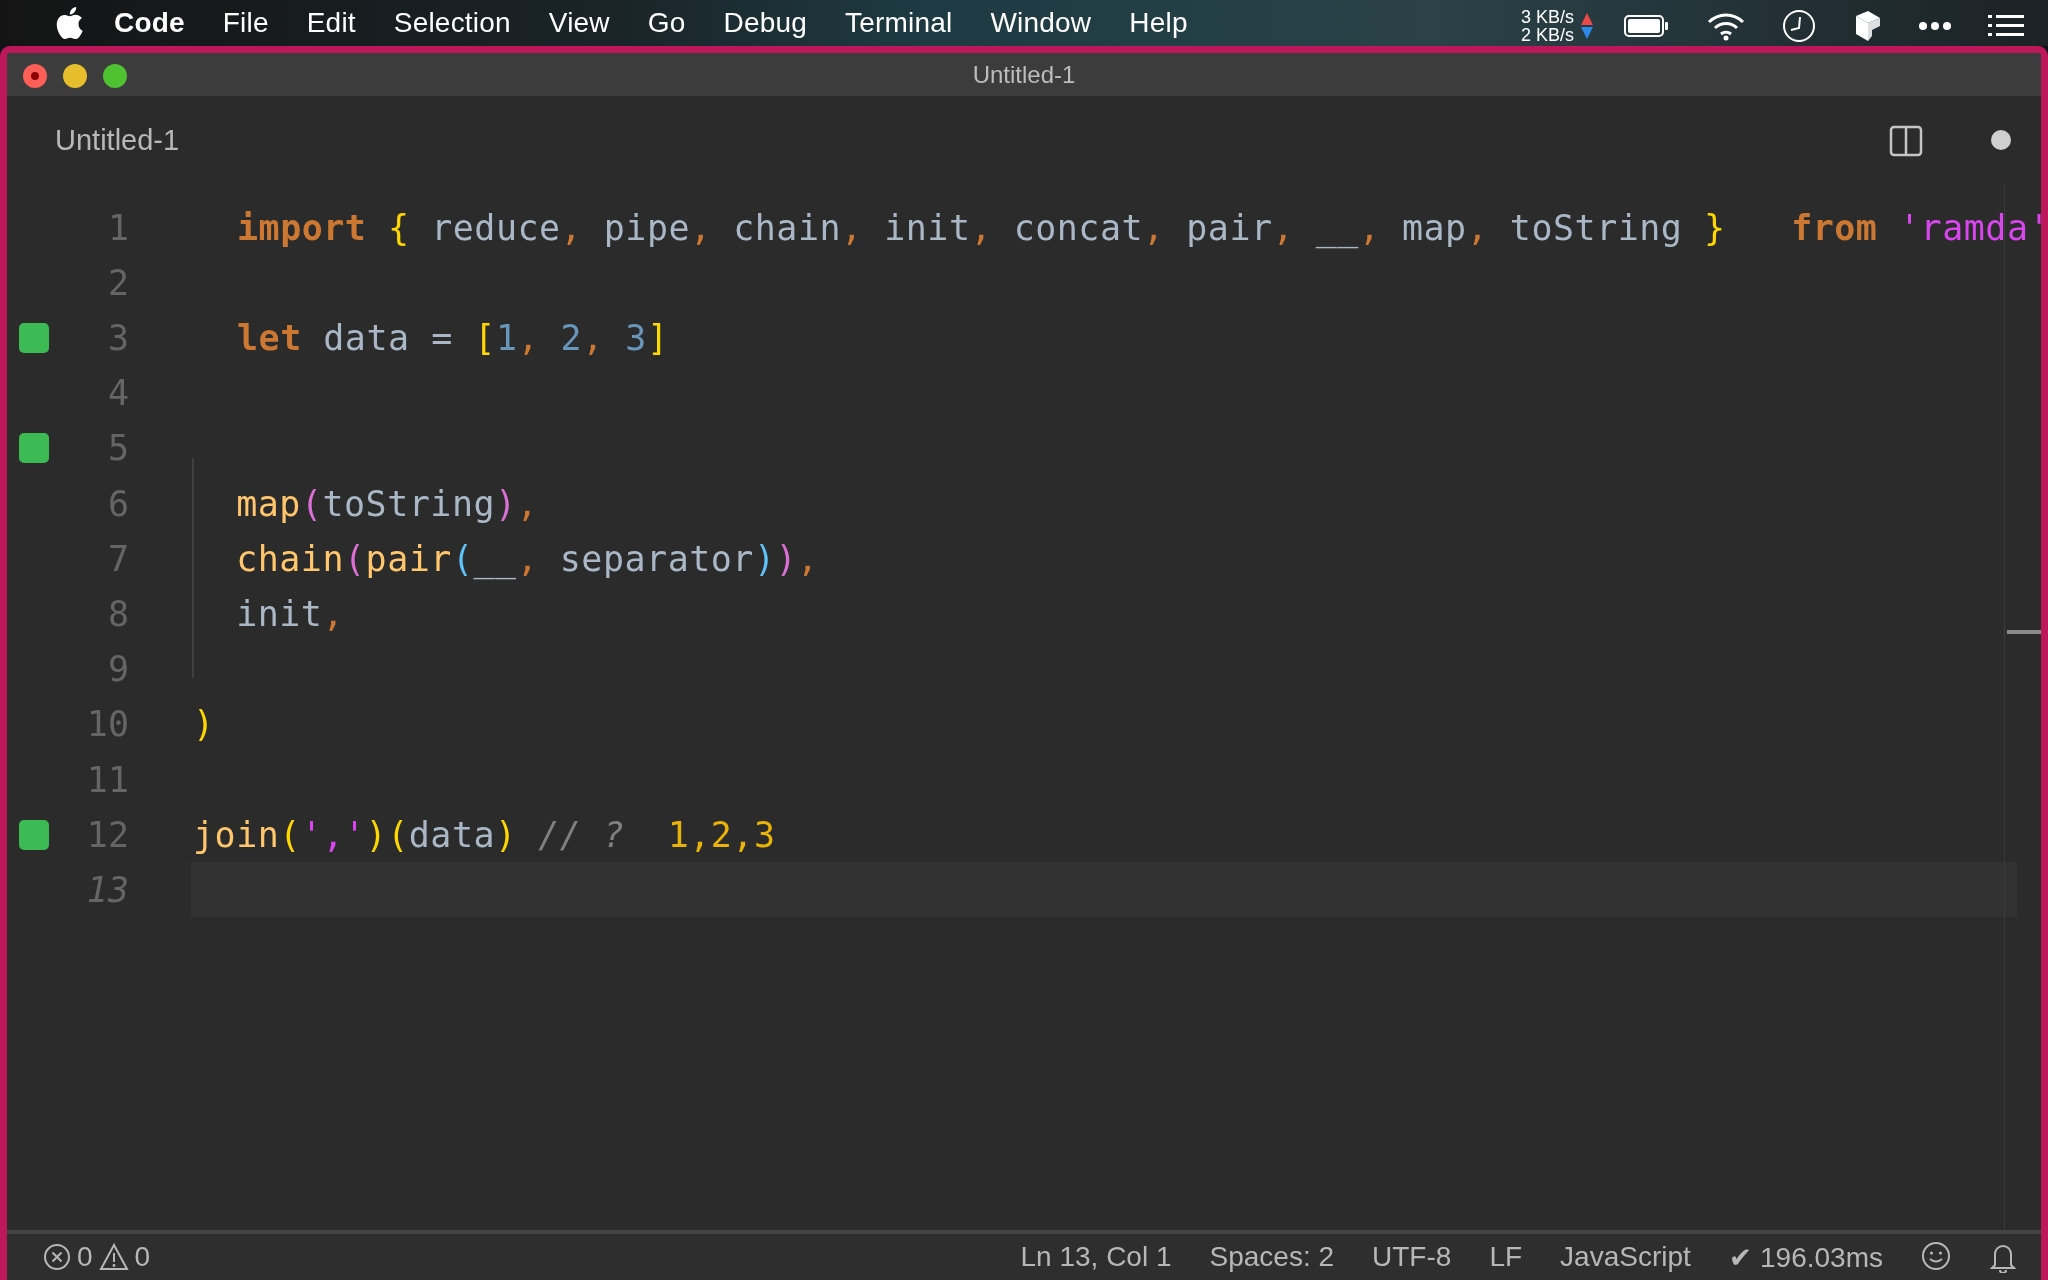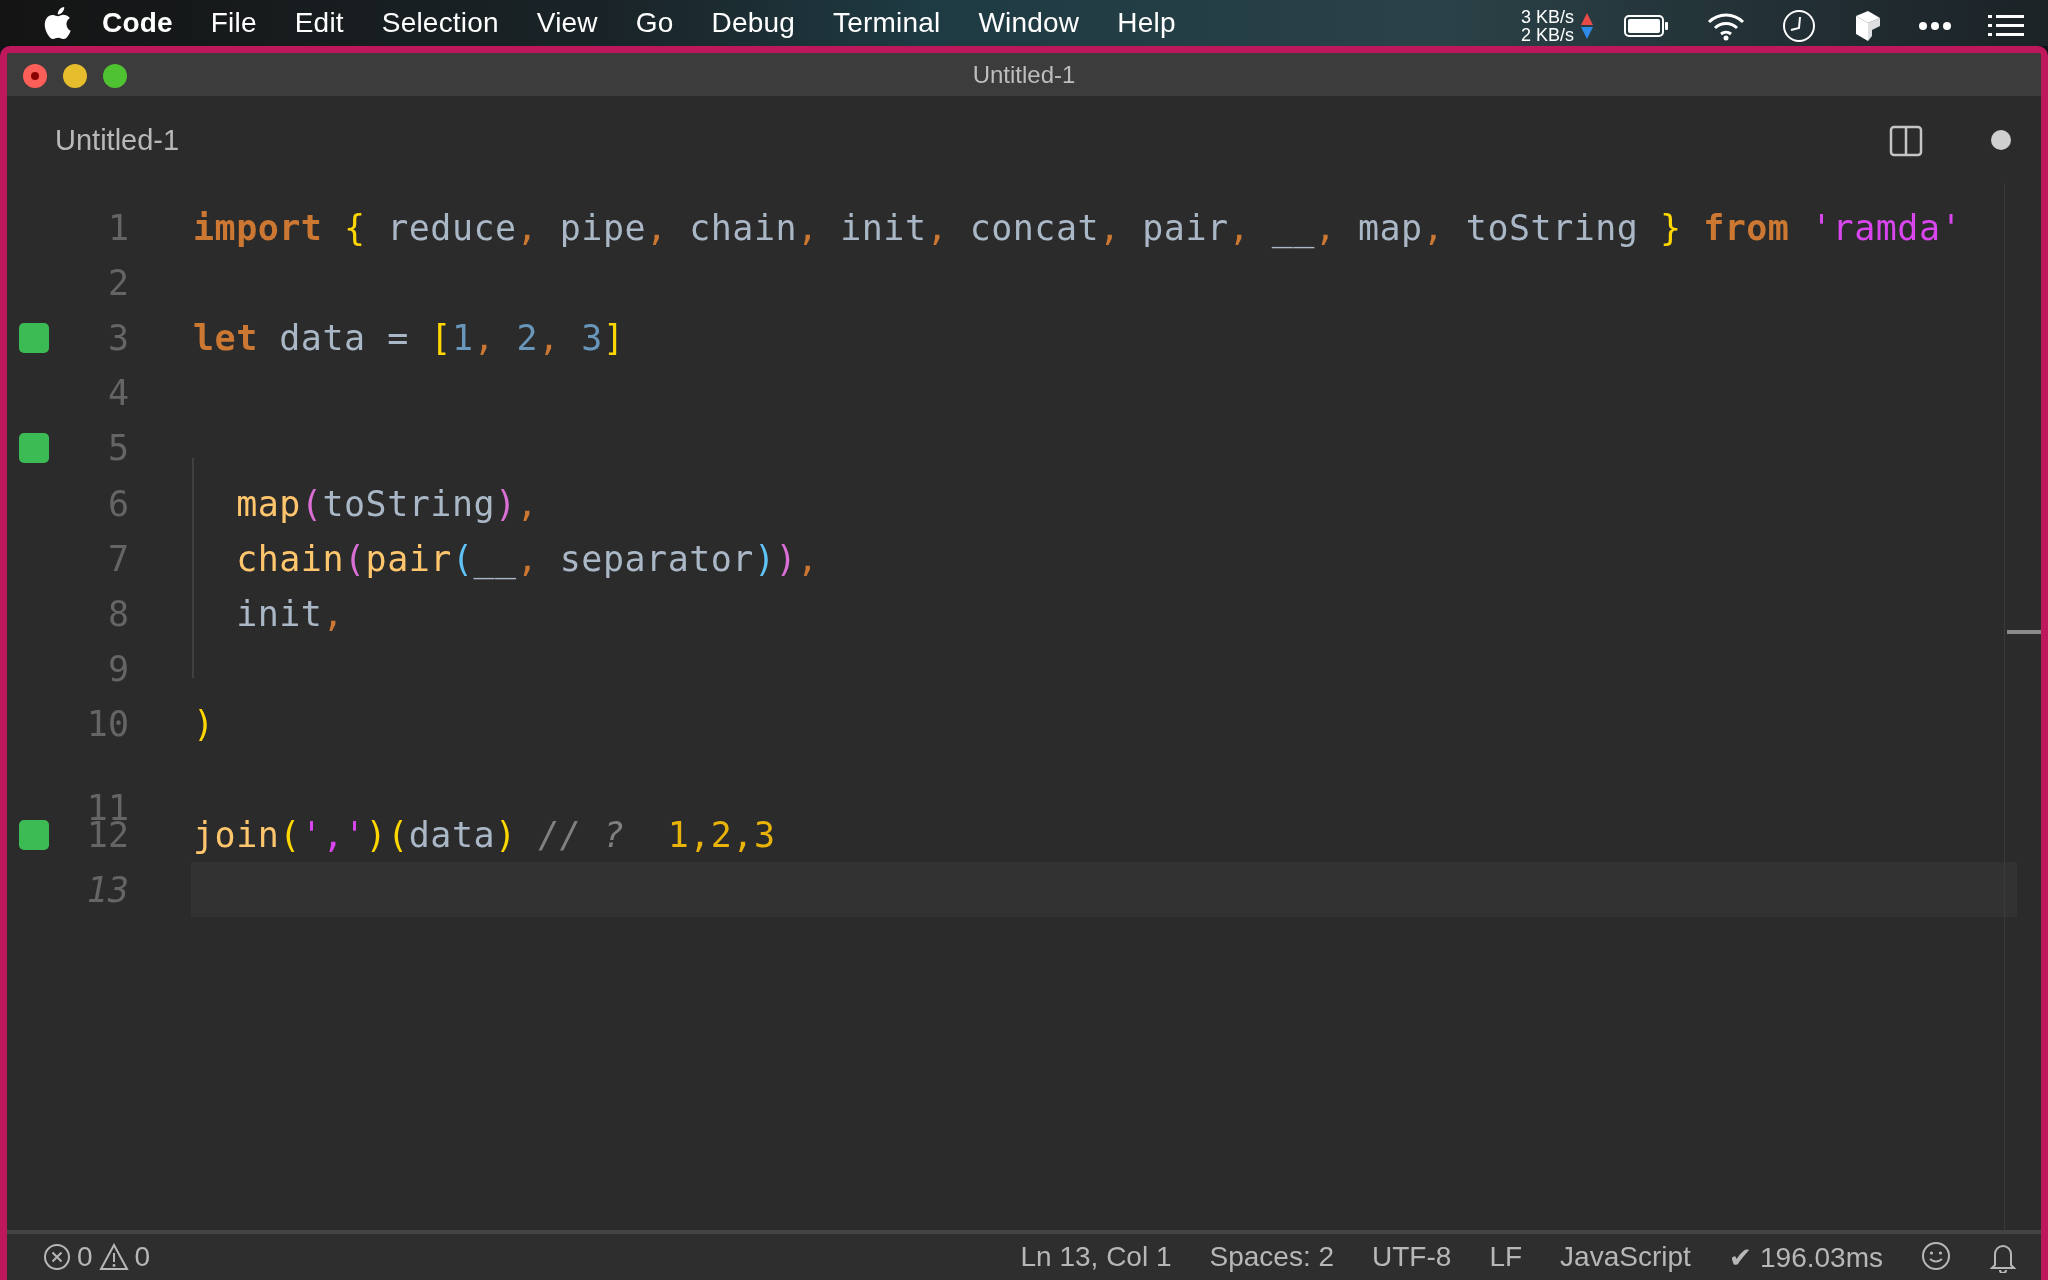--- a/index.html
+++ b/index.html
@@ -3,21 +3,21 @@
 <meta charset="utf-8">
 <style>
   * { box-sizing: border-box; margin: 0; padding: 0; }
   html, body { width: 2048px; height: 1280px; overflow: hidden; background: #0f1418; }
   body { font-family: "Liberation Sans", "DejaVu Sans", sans-serif; position: relative; }
 
   
   .menubar {
     position: absolute; left: 0; top: 0; width: 2048px; height: 46px;
     background: linear-gradient(90deg, #141414 0%, #1a2428 30%, #1e3a42 45%, #2a4248 70%, #1c2226 100%);
-    display: flex; align-items: center; color: #fff; font-size: 28px;
+    display: flex; align-items: center; color: #fff; font-size: 28px; padding-left: 12px;
   }
   .menubar .apple { width: 34px; height: 36px; margin-left: 40px; margin-right: 28px; display:flex; align-items:center; justify-content:center; }
   .menubar .menu-item { margin-right: 38px; letter-spacing: 0.2px; cursor: default; }
   .menubar .menu-item.bold { font-weight: bold; }
   .tray { position: absolute; right: 0; top: 0; height: 52px; display: flex; align-items: center; }
   .netspeed { font-size: 18px; line-height: 18px; text-align: right; margin-right: 6px; color:#fff; }
   .arrows { display:flex; flex-direction:column; margin-right: 30px; }
   .tray-icon { margin-right: 36px; display:flex; align-items:center; }
 
   
@@ -44,21 +44,21 @@
   .dirty-dot { position: absolute; right: 30px; top: 33px; width: 20px; height: 20px; border-radius: 50%; background: #cfcfcf; }
 
   
   .editor { position: absolute; left: 0; top: 130px; width: 2048px; height: 1050px; }
   .line { position: absolute; left: 0; height: 55px; width: 2010px; display: flex; align-items: center; }
   .line.current { background: #323232; }
   .gutter-marker { position: absolute; left: 12px; width: 30px; height: 30px; border-radius: 5px; background: #3cba54; }
   .ln { position: absolute; left: 60px; width: 62px; text-align: right; font-family: "DejaVu Sans Mono", monospace; font-size: 35px; color: #656565; }
   .code { position: absolute; left: 186px; font-family: "DejaVu Sans Mono", monospace; font-size: 35px; white-space: pre; color: #a9b7c6; letter-spacing: 0.5px; }
   .current .code-bg { position:absolute; left: 184px; top:0; right:0; height:55px; background:#323232; }
-  .kw { color: #cc7832; font-weight: bold; }
+  .kw { color: #cc7832; font-weight: bold; margin-left: 44px; }
   .id { color: #a9b7c6; }
   .fn { color: #ffc66d; }
   .punc { color: #cc7832; }
   .brace { color: #ffd700; }
   .paren2 { color: #da70d6; }
   .paren3 { color: #5fc3f7; }
   .str { color: #d946ef; }
   .num { color: #6897bb; }
   .cmt { color: #808080; font-style: italic; }
   .result { color: #eab308; }
@@ -216,21 +216,21 @@
         <span class="ln">8</span>
         <span class="code"><span>  </span><span class="id">init</span><span class="punc">,</span></span>
       </div>
       <div class="line" style="top: 458.6px;">
         <span class="ln">9</span>
       </div>
       <div class="line" style="top: 513.8px;">
         <span class="ln">10</span>
         <span class="code"><span class="brace">)</span></span>
       </div>
-      <div class="line" style="top: 569px; margin-top: 28px;">
+      <div class="line" style="top: 569px;">
         <span class="ln">11</span>
         <span class="code"></span>
       </div>
       <div class="line" style="top: 624.2px;">
         <div class="gutter-marker"></div>
         <span class="ln">12</span>
         <span class="code"><span class="fn">join</span><span class="brace">(</span><span class="str">','</span><span class="brace">)</span><span class="brace">(</span><span class="id">data</span><span class="brace">)</span><span> </span><span class="cmt">// ?</span><span>  </span><span class="result">1,2,3</span></span>
       </div>
       <div class="line current" style="top: 679.4px; background: transparent; font-style: italic;">
         <div class="code-bg"></div>

